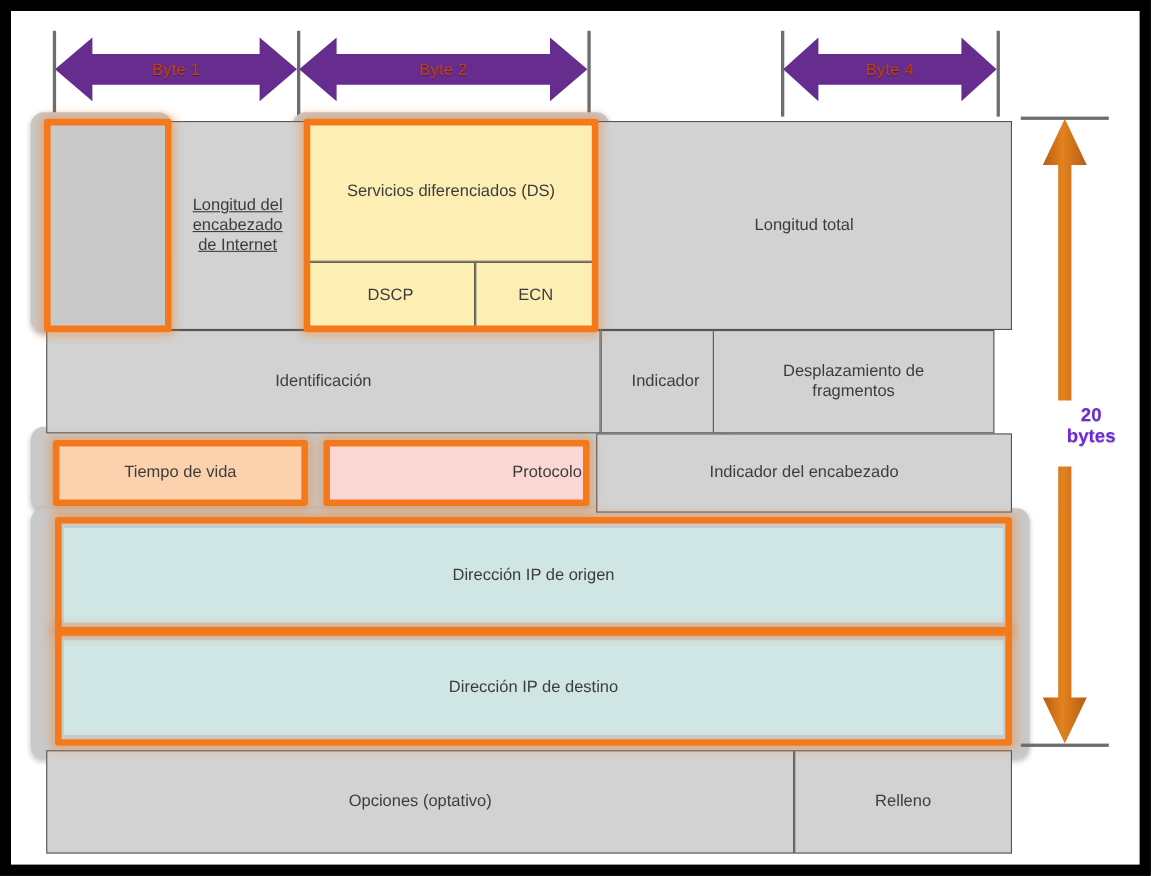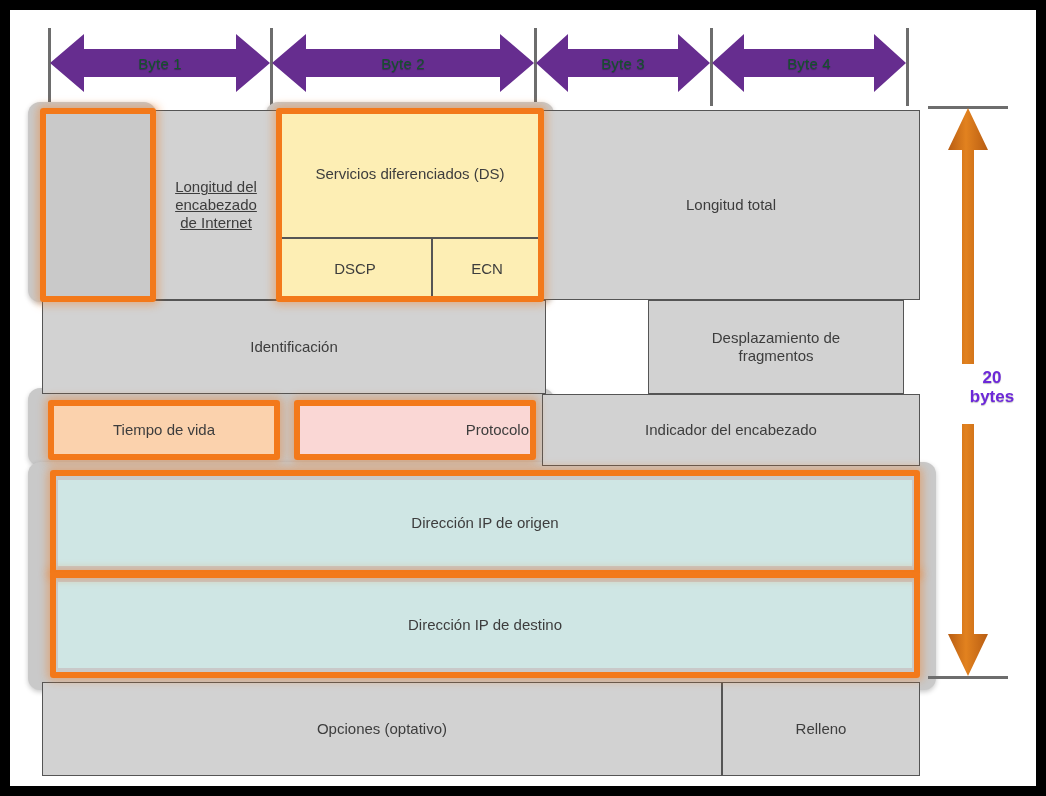--- a/index.html
+++ b/index.html
@@ -36,21 +36,21 @@
     position: absolute;
     top: 22px;
     height: 62px;
     display: flex;
     align-items: center;
     justify-content: center;
   }
   .byte-arrow svg { position: absolute; left: 0; top: 0; width: 100%; height: 100%; }
   .byte-arrow span {
     position: relative;
-    color: #14532d;
+    color: #c2410c;
     font-size: 15px;
     letter-spacing: .2px;
     text-shadow: 0 1px 1px rgba(0,0,0,.35);
     white-space: nowrap;
   }
 
   
   .cell {
     position: absolute;
     background: #d2d2d2;
@@ -124,26 +124,20 @@
       <span>Byte 1</span>
     </div>
 
     <div class="byte-arrow" style="left:262px; width:262px;">
       <svg viewBox="0 0 262 62" preserveAspectRatio="none">
         <path d="M0,31 L34,2 L34,17 L228,17 L228,2 L262,31 L228,60 L228,45 L34,45 L34,60 Z" fill="#662d8f"></path>
       </svg>
       <span>Byte 2</span>
     </div>
 
-    <div class="byte-arrow" style="left:526px; width:174px;">
-      <svg viewBox="0 0 174 62" preserveAspectRatio="none">
-        <path d="M0,31 L32,2 L32,17 L142,17 L142,2 L174,31 L142,60 L142,45 L32,45 L32,60 Z" fill="#662d8f"></path>
-      </svg>
-      <span>Byte 3</span>
-    </div>
 
     <div class="byte-arrow" style="left:702px; width:194px;">
       <svg viewBox="0 0 194 62" preserveAspectRatio="none">
         <path d="M0,31 L32,2 L32,17 L162,17 L162,2 L194,31 L162,60 L162,45 L32,45 L32,60 Z" fill="#662d8f"></path>
       </svg>
       <span>Byte 4</span>
     </div>
 
     <div class="plate" style="left:18px; top:92px;  width:128px; height:200px;"></div>
     <div class="plate" style="left:256px; top:92px; width:288px; height:200px;"></div>
@@ -170,20 +164,23 @@
     </div>
 
     <div class="cell" style="left:532px; top:100px; width:378px; height:190px;">
       <span>Longitud total</span>
     </div>
 
     <div class="cell" style="left:32px; top:290px; width:504px; height:94px;">
       <span>Identificación</span>
     </div>
 
+    <div class="cell" style="left:536px; top:290px; width:118px; height:94px;">
+      <span>Indicador</span>
+    </div>
 
     <div class="cell" style="left:638px; top:290px; width:256px; height:94px; white-space:pre-line;">
       <span>Desplazamiento de
 fragmentos</span>
     </div>
 
     <div class="cell orange" style="left:40px; top:392px; width:228px; height:56px;">
       <span>Tiempo de vida</span>
     </div>
 

